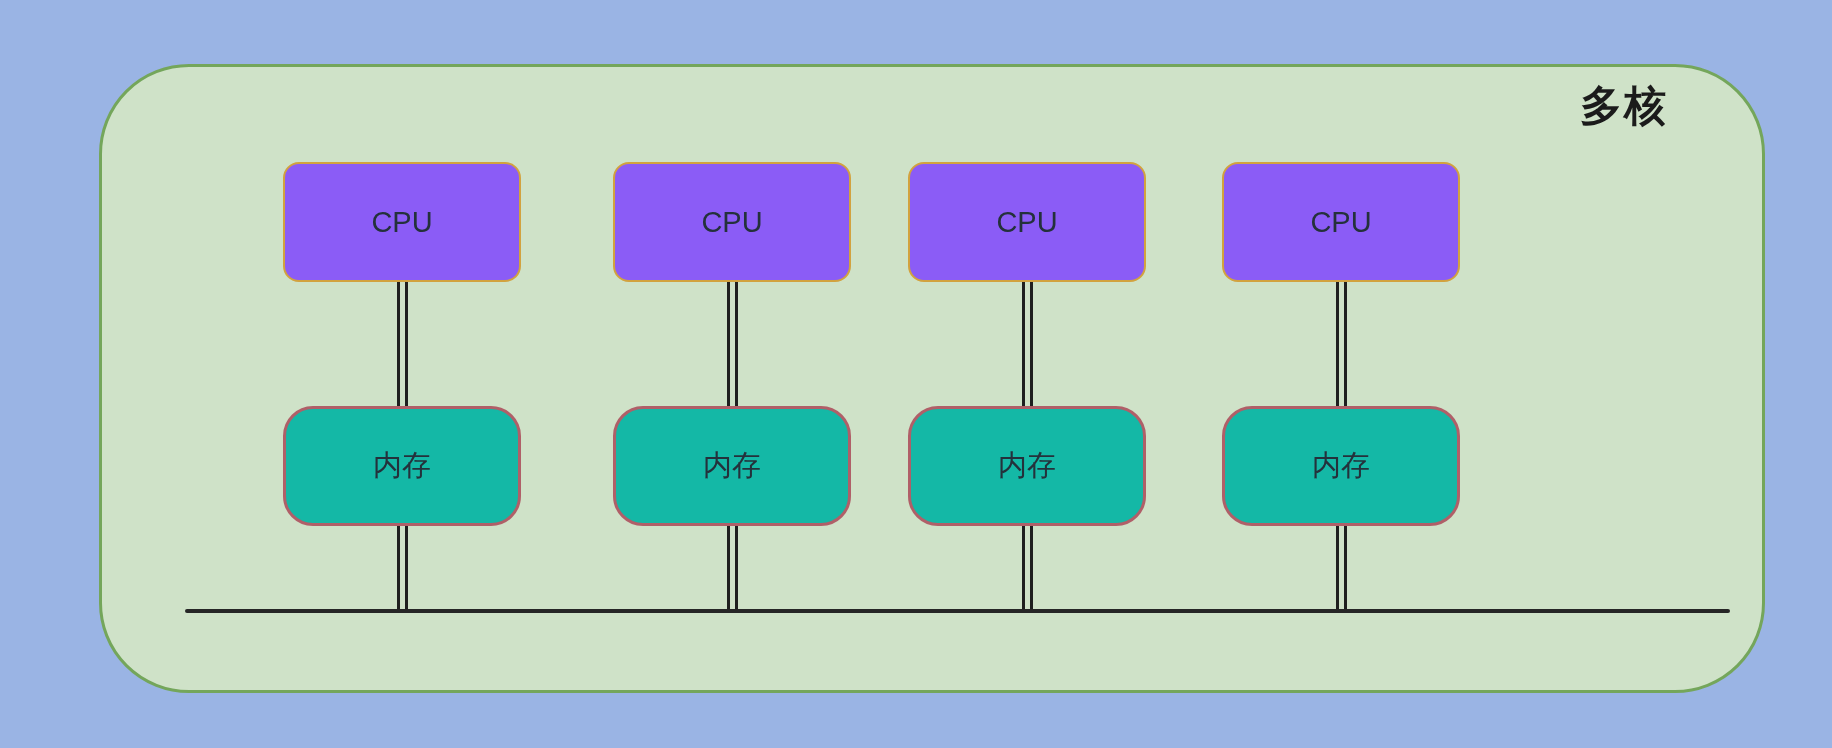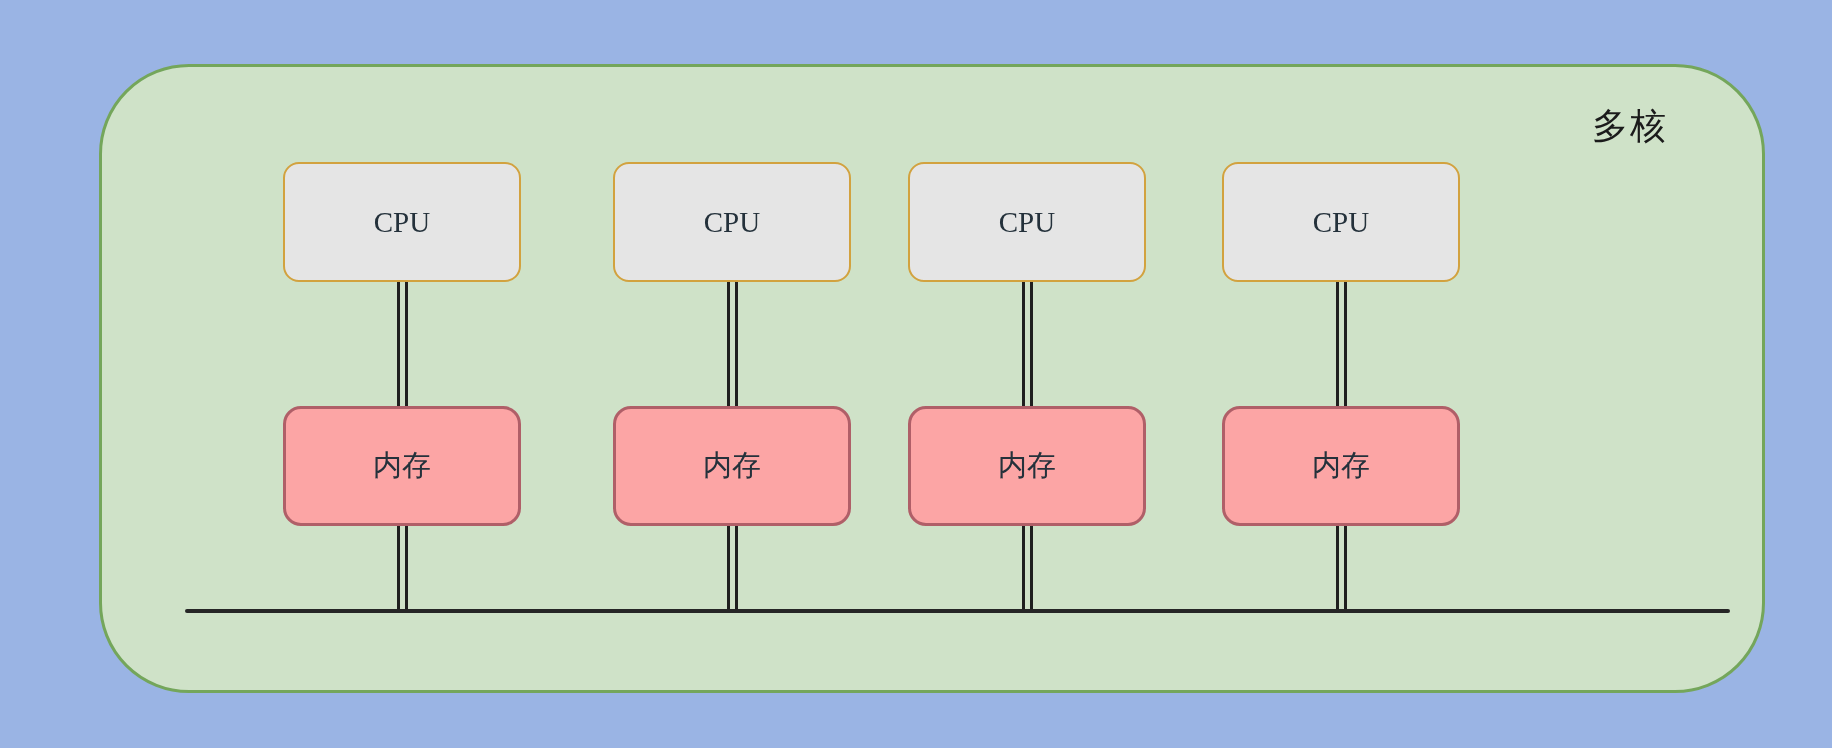--- a/index.html
+++ b/index.html
@@ -19,25 +19,24 @@
     height: 629px;
     background: #CFE2C8;
     border: 3px solid #74A65B;
     border-radius: 90px;
     box-sizing: border-box;
   }
   .multicore-title {
     position: absolute;
     top: 78px;
     right: 164px;
-    font-size: 36px;
-    font-weight: 400;
+    font-size: 42px;
+    font-weight: 700;
     color: #1b1b1b;
     letter-spacing: 2px;
-    margin-top: 24px;
   }
   .column {
     position: absolute;
     top: 162px;
     width: 238px;
     display: flex;
     flex-direction: column;
     align-items: center;
   }
   .column.c1 { left: 283px; }
@@ -48,29 +47,28 @@
     width: 238px;
     height: 120px;
     box-sizing: border-box;
     display: flex;
     align-items: center;
     justify-content: center;
     font-size: 29px;
     color: #24313b;
   }
   .cpu-node {
-    background: #e5e5e5;
+    background: #8b5cf6;
     border: 2.5px solid #D2A23F;
     border-radius: 16px;
-    font-family: Liberation Serif, serif;
   }
   .memory-node {
-    background: #fca5a5;
+    background: #14b8a6;
     border: 3px solid #B05F68;
-    border-radius: 18px;
+    border-radius: 30px;
   }
   .pipe {
     width: 11px;
     box-sizing: border-box;
     border-left: 3px solid #1f1f1f;
     border-right: 3px solid #1f1f1f;
   }
   .pipe.upper { height: 124px; }
   .pipe.lower { height: 85px; }
   .bus-line {

